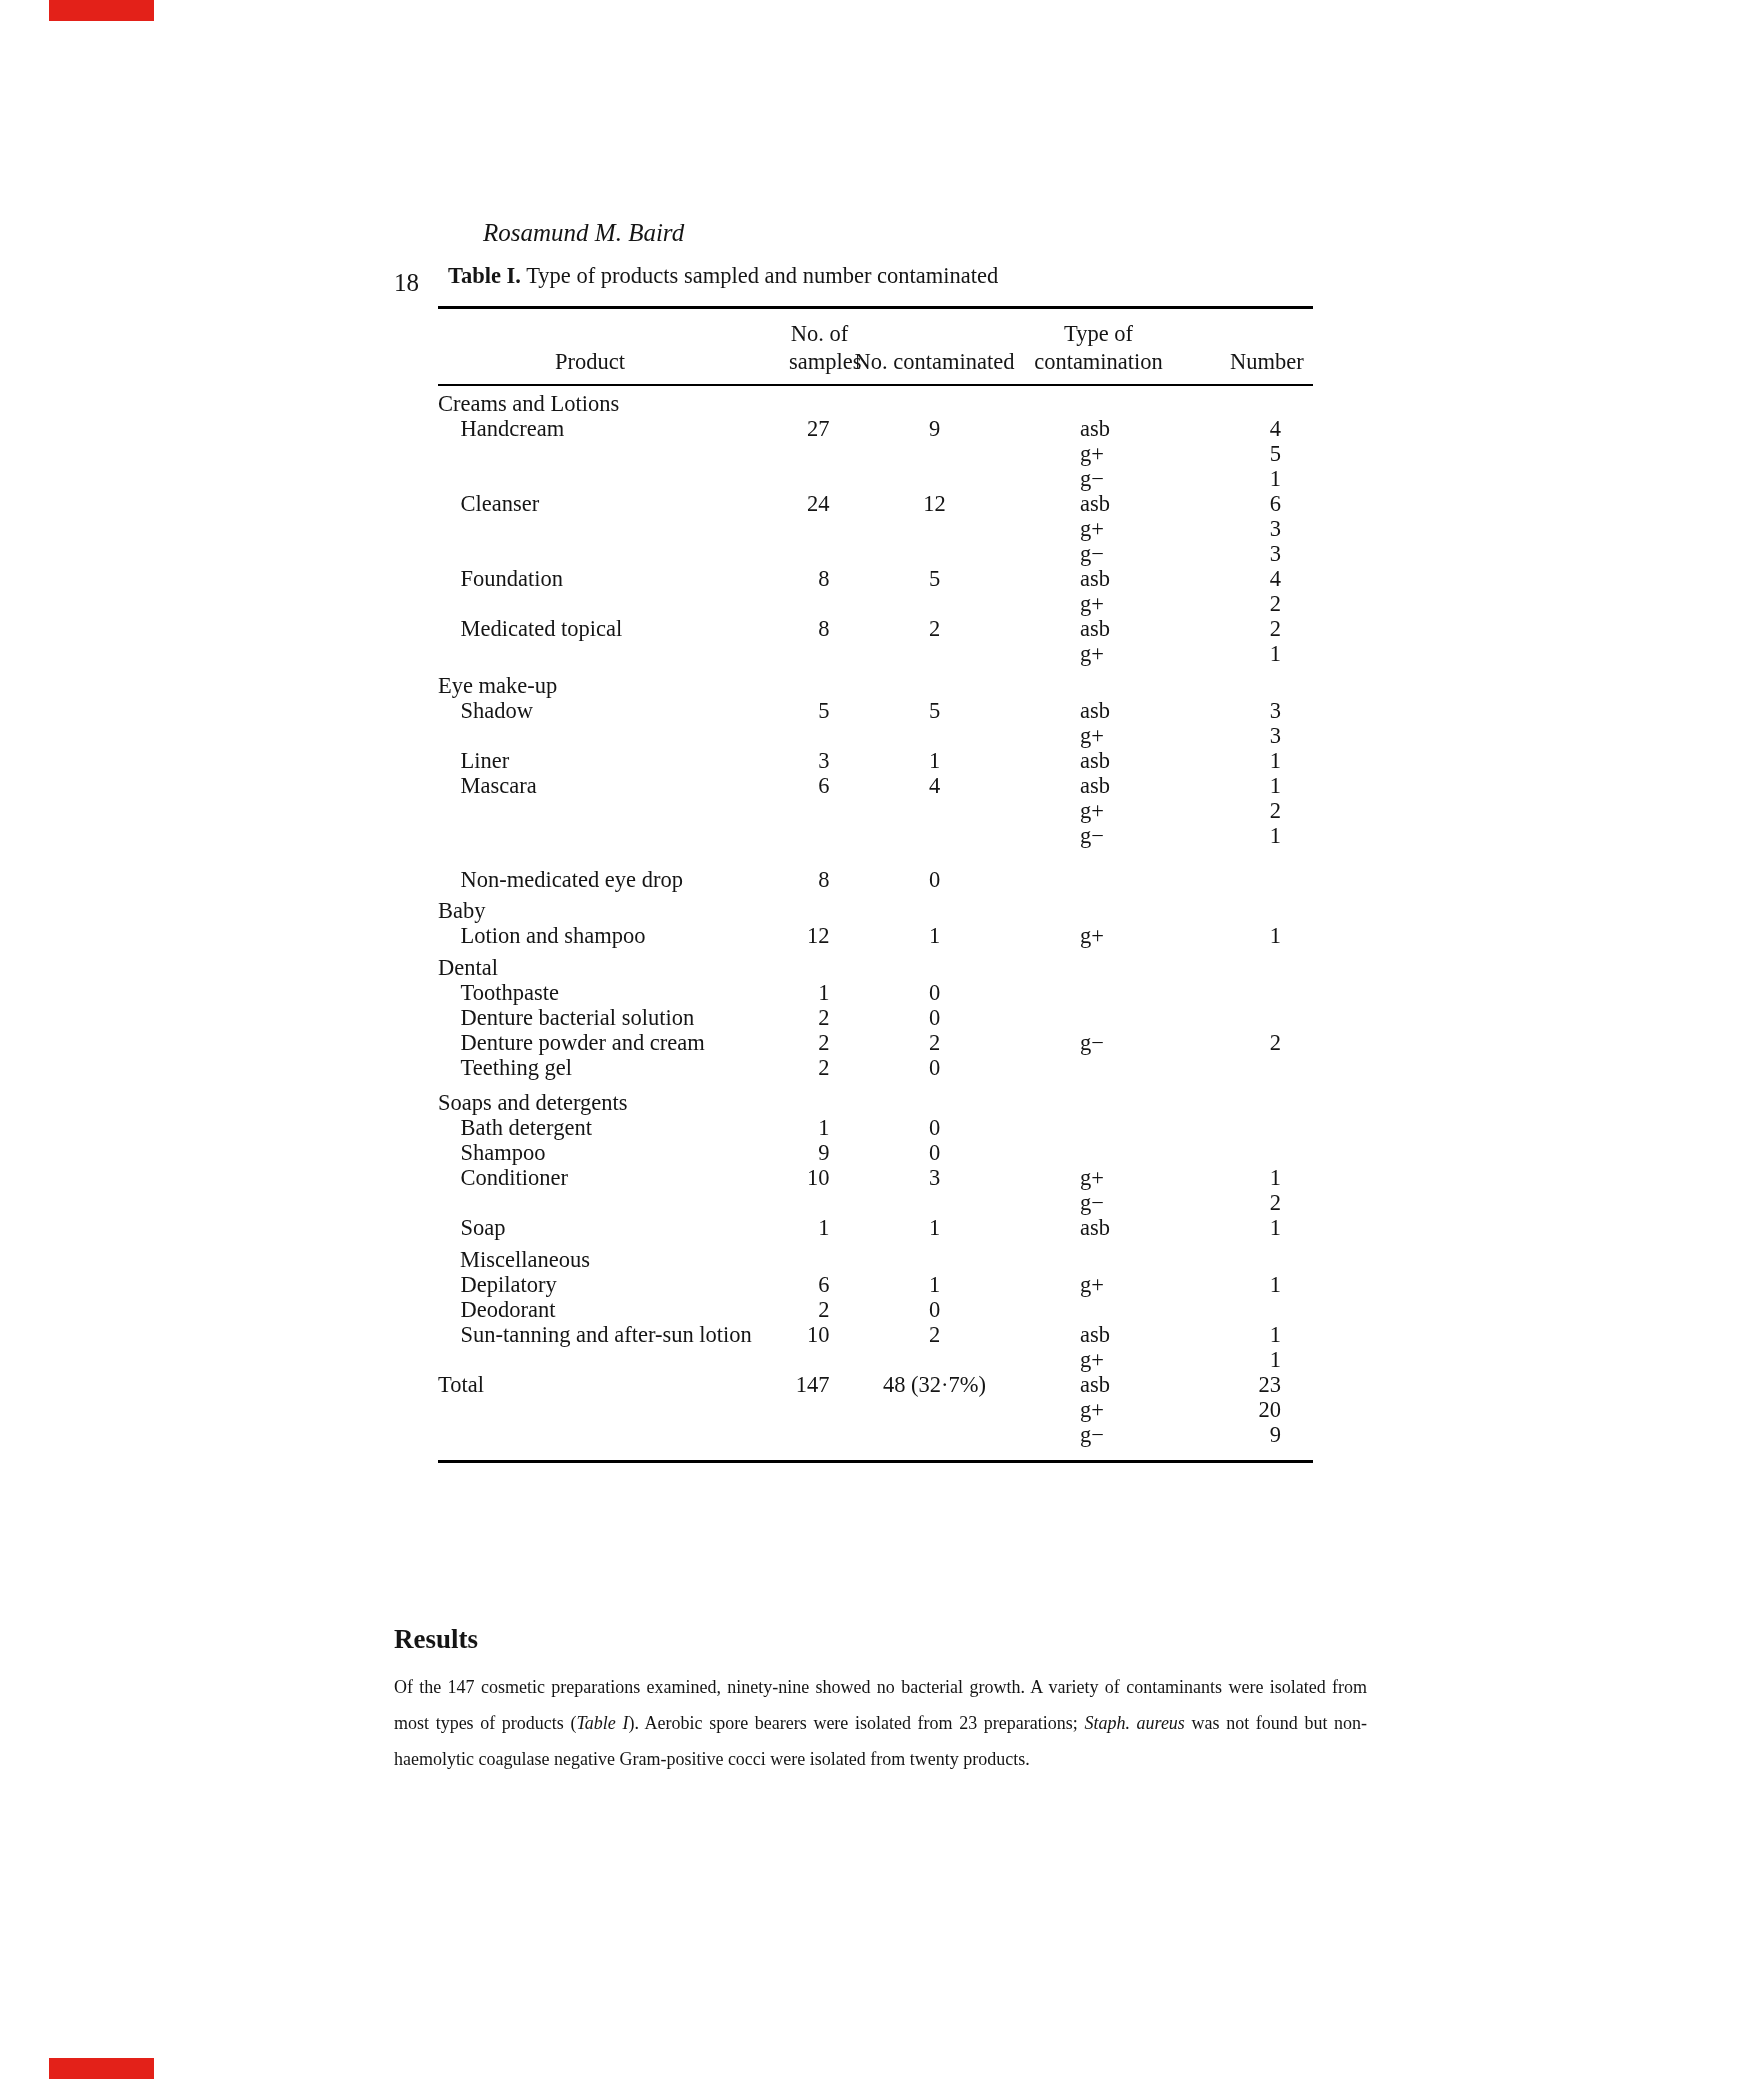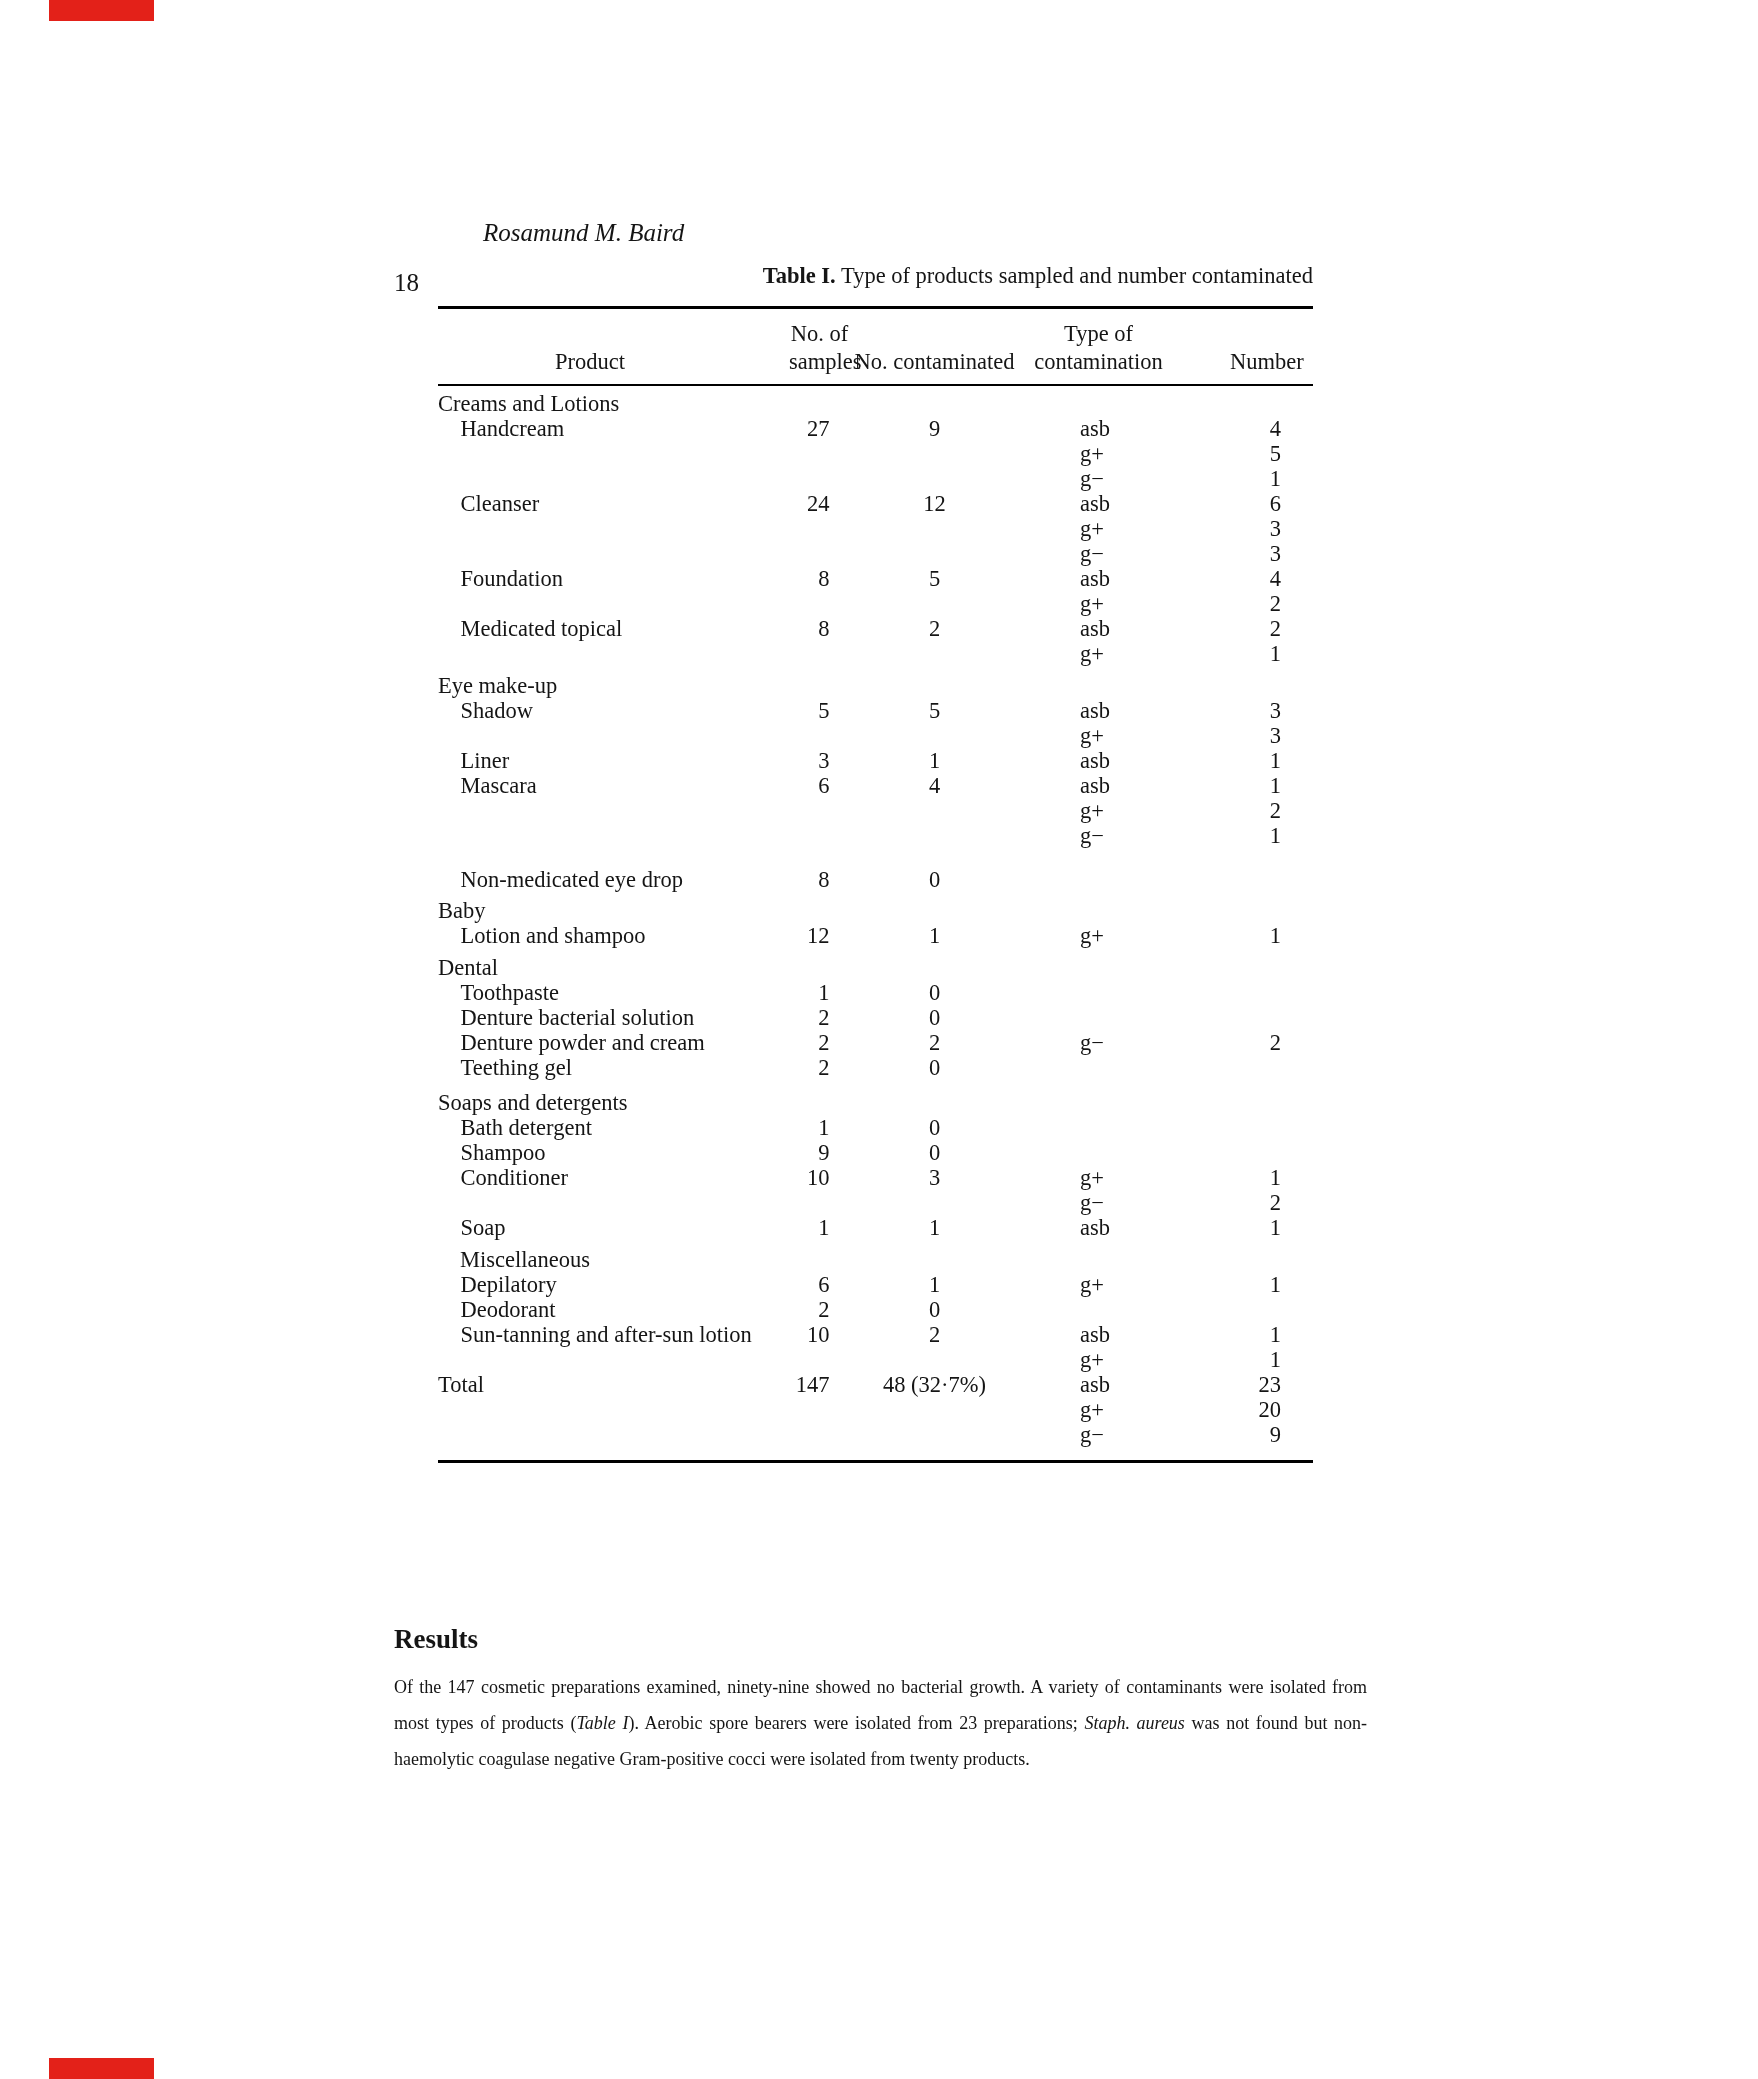--- a/index.html
+++ b/index.html
@@ -6,21 +6,21 @@
   .page{position:relative;width:1759px;height:2079px;background:#ffffff;
         font-family:"Liberation Serif",serif;color:#151515;overflow:hidden;}
 
   .redmark{position:absolute;left:49px;width:105px;height:20.6px;background:#e32119;}
   .redmark.top{top:0;}
   .redmark.bottom{bottom:0;}
 
   .pagenum{position:absolute;top:221px;left:394px;font-size:25px;margin-top:48px;}
   .author{position:absolute;top:219px;left:483px;font-size:25px;font-style:italic;}
 
-  .caption{position:absolute;top:263px;left:438px;width:875px;text-align:right;font-size:22.5px;}
+  .caption{position:absolute;top:263px;left:448px;width:875px;text-align:left;font-size:22.5px;}
   .bd{font-weight:bold;}
   .it{font-style:italic;}
 
   .table{position:absolute;top:306px;left:438px;width:875px;}
   .rule{height:0;border-top:3.7px solid #000;}
   .rule.mid{border-top-width:2.8px;}
   .thead{display:grid;grid-template-columns:351px 61px 169px 159px 103px;
          align-items:end;padding:11.2px 0 7.5px;font-size:22.5px;}
   .th{text-align:center;line-height:28px;white-space:nowrap;}
   .th span{display:block;}

